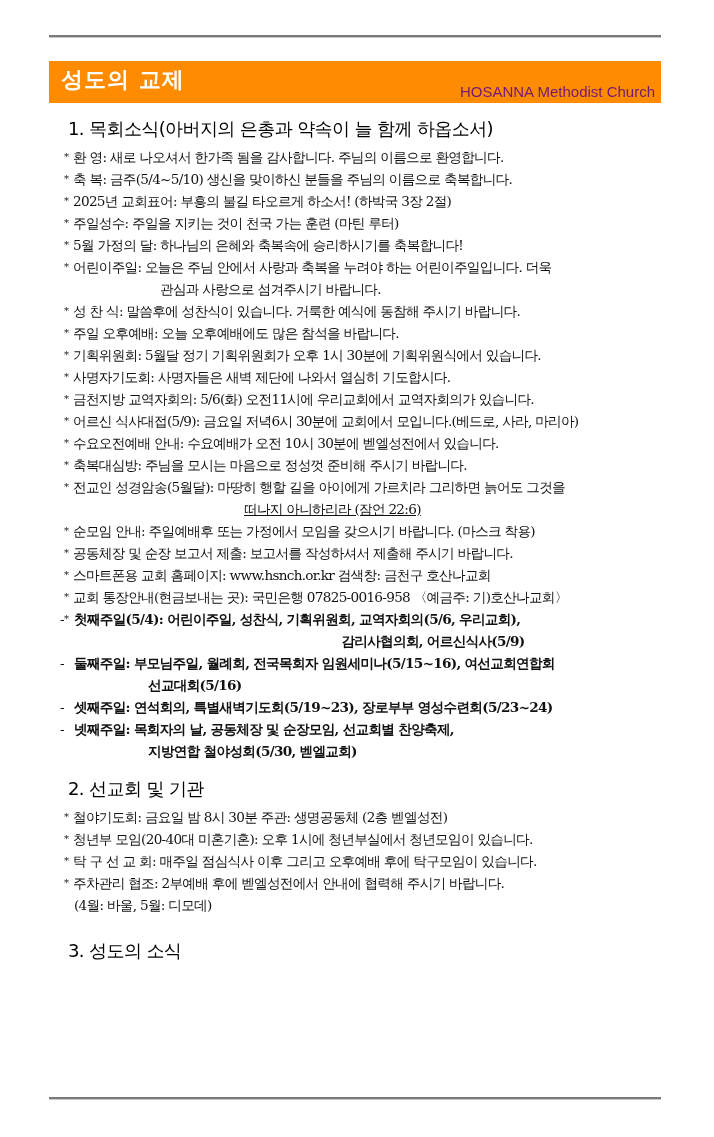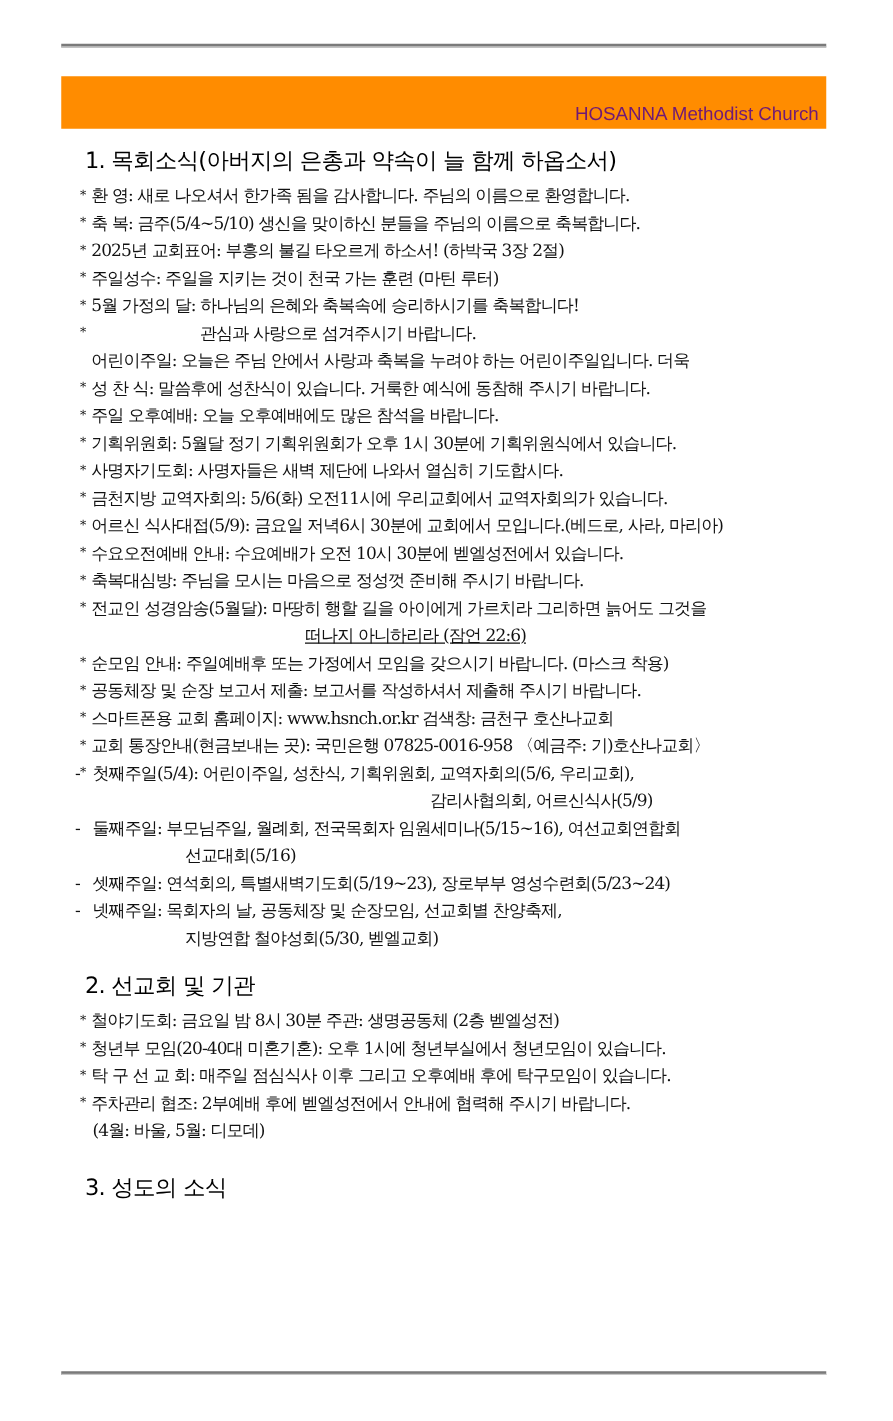--- a/index.html
+++ b/index.html
@@ -41,45 +41,46 @@
   .items { margin: 2px 0 0 0; padding: 0; list-style: none; }
   .item {
     font-size: 13.6px; line-height: 22px; white-space: nowrap;
     letter-spacing: -0.7px; padding-left: 16px; position: relative;
   }
   .item .bullet { position: absolute; left: 16px; top: 0; font-size: 10px; }
   .item .txt { padding-left: 9px; }
   .item .cont { display: block; white-space: nowrap; }
   .item.dash { padding-left: 12px; }
   .item.dash .bullet { left: 12px; font-size: 13.6px; }
-  .item.dash .txt { padding-left: 14px; }
+  .item.dash .txt { padding-left: 14px; font-weight: bold; }
   .plain { font-size: 13.6px; line-height: 22px; padding-left: 26px; letter-spacing: -0.7px; white-space: nowrap; }
   .gap-s { height: 12px; }
   .gap-m { height: 20px; }
 </style>
 </head>
 <body>
 
 <div class="rule top"></div>
 
 <div class="banner">
+  <div class="banner-title">성도의 교제</div>
   <div class="banner-sub">HOSANNA Methodist Church</div>
 </div>
 
 <div class="content">
 
   <div>
     <div class="section-title">1. 목회소식(아버지의 은총과 약속이 늘 함께 하옵소서)</div>
     <ul class="items" id="s0">
         <li class="item"><span class="bullet">*</span><span class="txt">환     영: 새로 나오셔서 한가족 됨을 감사합니다. 주님의 이름으로 환영합니다.</span></li>
         <li class="item"><span class="bullet">*</span><span class="txt">축     복: 금주(5/4~5/10) 생신을 맞이하신 분들을 주님의 이름으로 축복합니다.</span></li>
         <li class="item"><span class="bullet">*</span><span class="txt">2025년 교회표어: 부흥의 불길 타오르게 하소서! (하박국 3장 2절)</span></li>
         <li class="item"><span class="bullet">*</span><span class="txt">주일성수: 주일을 지키는 것이 천국 가는 훈련 (마틴 루터)</span></li>
         <li class="item"><span class="bullet">*</span><span class="txt">5월 가정의 달: 하나님의 은혜와 축복속에 승리하시기를 축복합니다!</span></li>
-        <li class="item"><span class="bullet">*</span><span class="txt cont" style="padding-left: 96px;">관심과 사랑으로 섬겨주시기 바랍니다.</span><span class="txt">어린이주일:  오늘은 주님 안에서 사랑과 축복을 누려야 하는 어린이주일입니다. 더욱</span></li>
+        <li class="item"><span class="bullet">*</span><span class="txt">어린이주일:  오늘은 주님 안에서 사랑과 축복을 누려야 하는 어린이주일입니다. 더욱</span><span class="txt cont" style="padding-left: 96px;">관심과 사랑으로 섬겨주시기 바랍니다.</span></li>
         <li class="item"><span class="bullet">*</span><span class="txt">성 찬 식: 말씀후에 성찬식이 있습니다. 거룩한 예식에 동참해 주시기 바랍니다.</span></li>
         <li class="item"><span class="bullet">*</span><span class="txt">주일 오후예배: 오늘 오후예배에도 많은 참석을 바랍니다.</span></li>
         <li class="item"><span class="bullet">*</span><span class="txt">기획위원회:  5월달 정기 기획위원회가 오후 1시 30분에 기획위원식에서 있습니다.</span></li>
         <li class="item"><span class="bullet">*</span><span class="txt">사명자기도회: 사명자들은 새벽 제단에 나와서 열심히 기도합시다.</span></li>
         <li class="item"><span class="bullet">*</span><span class="txt">금천지방 교역자회의: 5/6(화) 오전11시에 우리교회에서 교역자회의가 있습니다.</span></li>
         <li class="item"><span class="bullet">*</span><span class="txt">어르신 식사대접(5/9): 금요일 저녁6시 30분에 교회에서 모입니다.(베드로, 사라, 마리아)</span></li>
         <li class="item"><span class="bullet">*</span><span class="txt">수요오전예배 안내: 수요예배가 오전 10시 30분에 벧엘성전에서 있습니다.</span></li>
         <li class="item"><span class="bullet">*</span><span class="txt">축복대심방: 주님을 모시는 마음으로 정성껏 준비해 주시기 바랍니다.</span></li>
         <li class="item"><span class="bullet">*</span><span class="txt">전교인 성경암송(5월달):  마땅히 행할 길을 아이에게 가르치라 그리하면 늙어도 그것을</span><span class="txt cont" style="padding-left: 180px; text-decoration: underline;">떠나지 아니하리라 (잠언 22:6)</span></li>
         <li class="item"><span class="bullet">*</span><span class="txt">순모임 안내: 주일예배후 또는 가정에서 모임을 갖으시기 바랍니다. (마스크 착용)</span></li>

